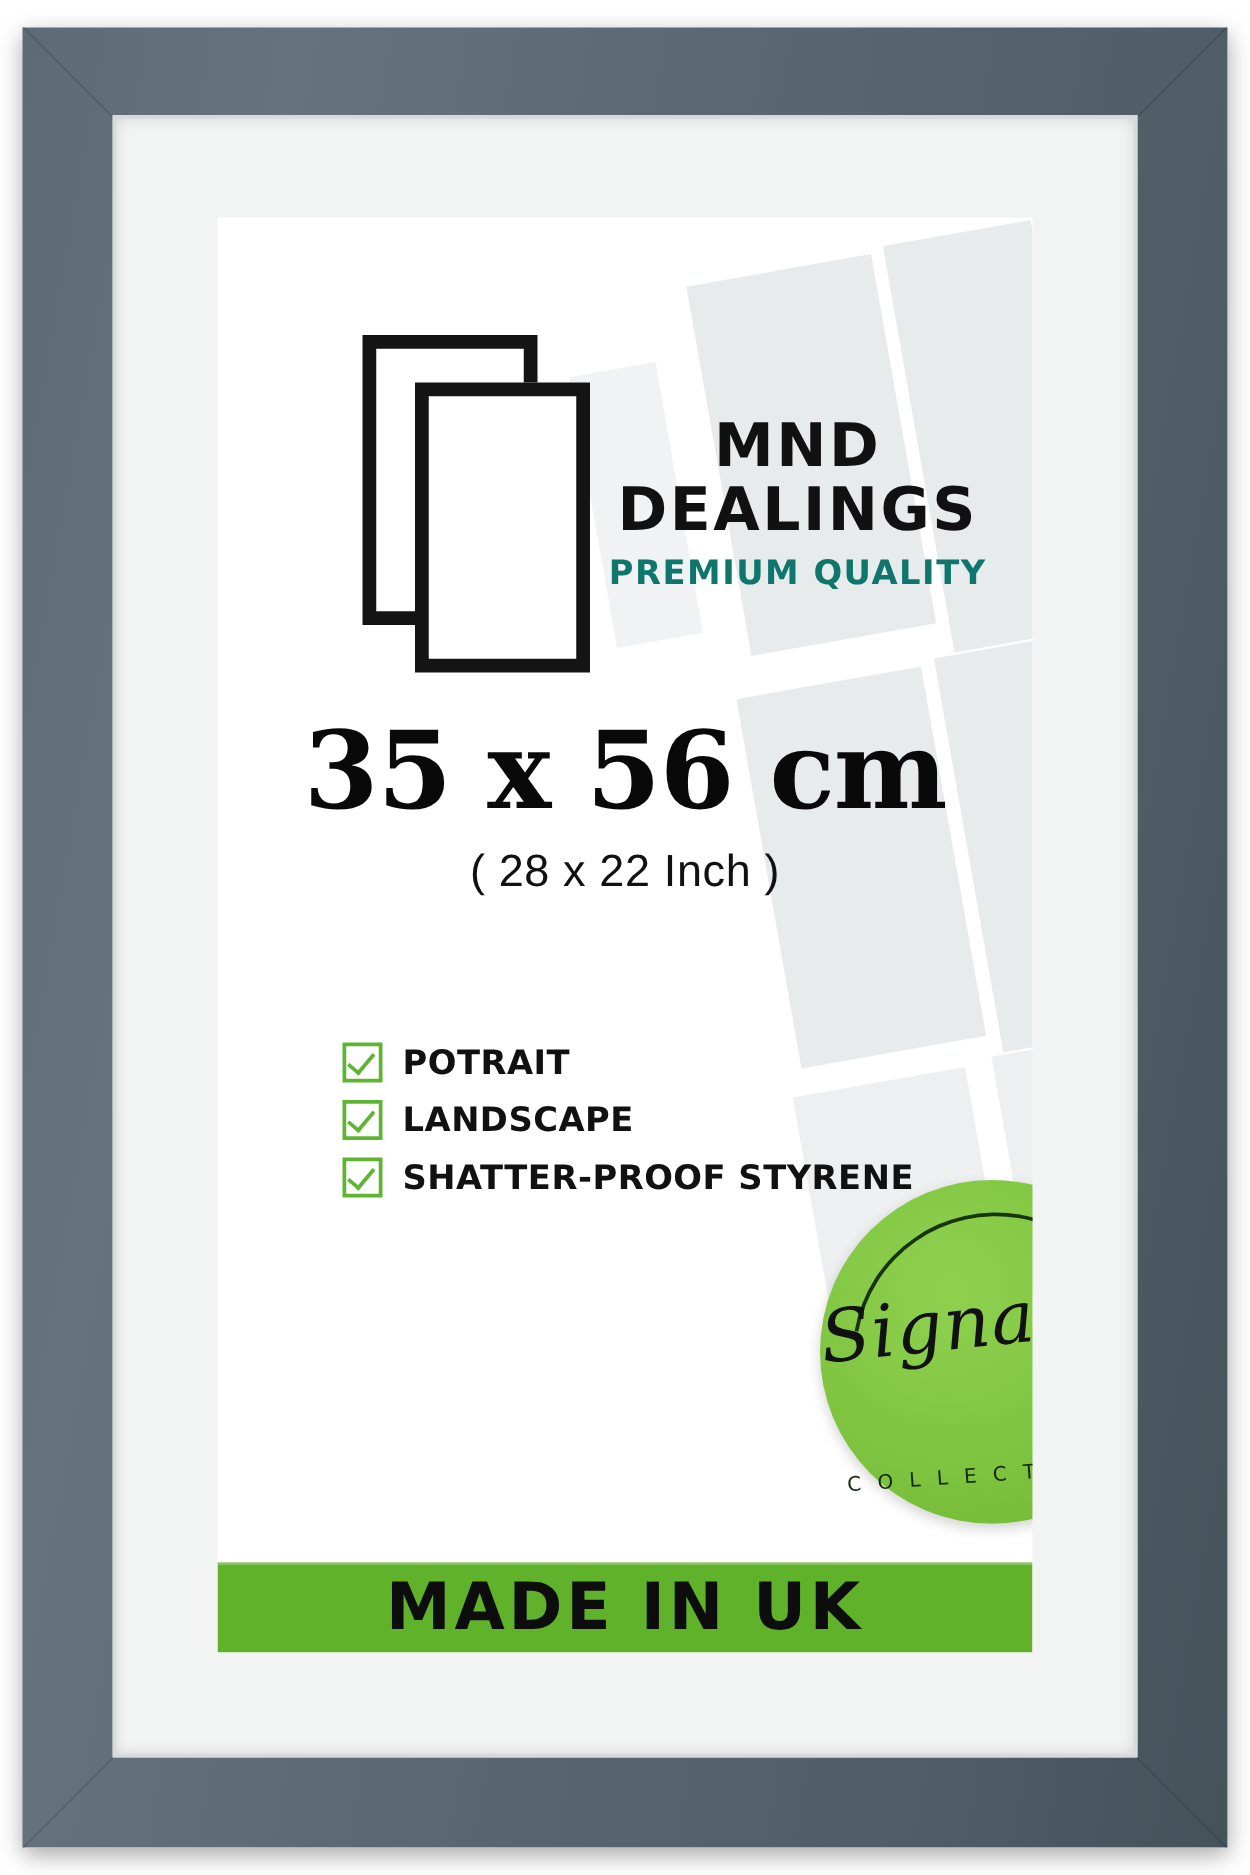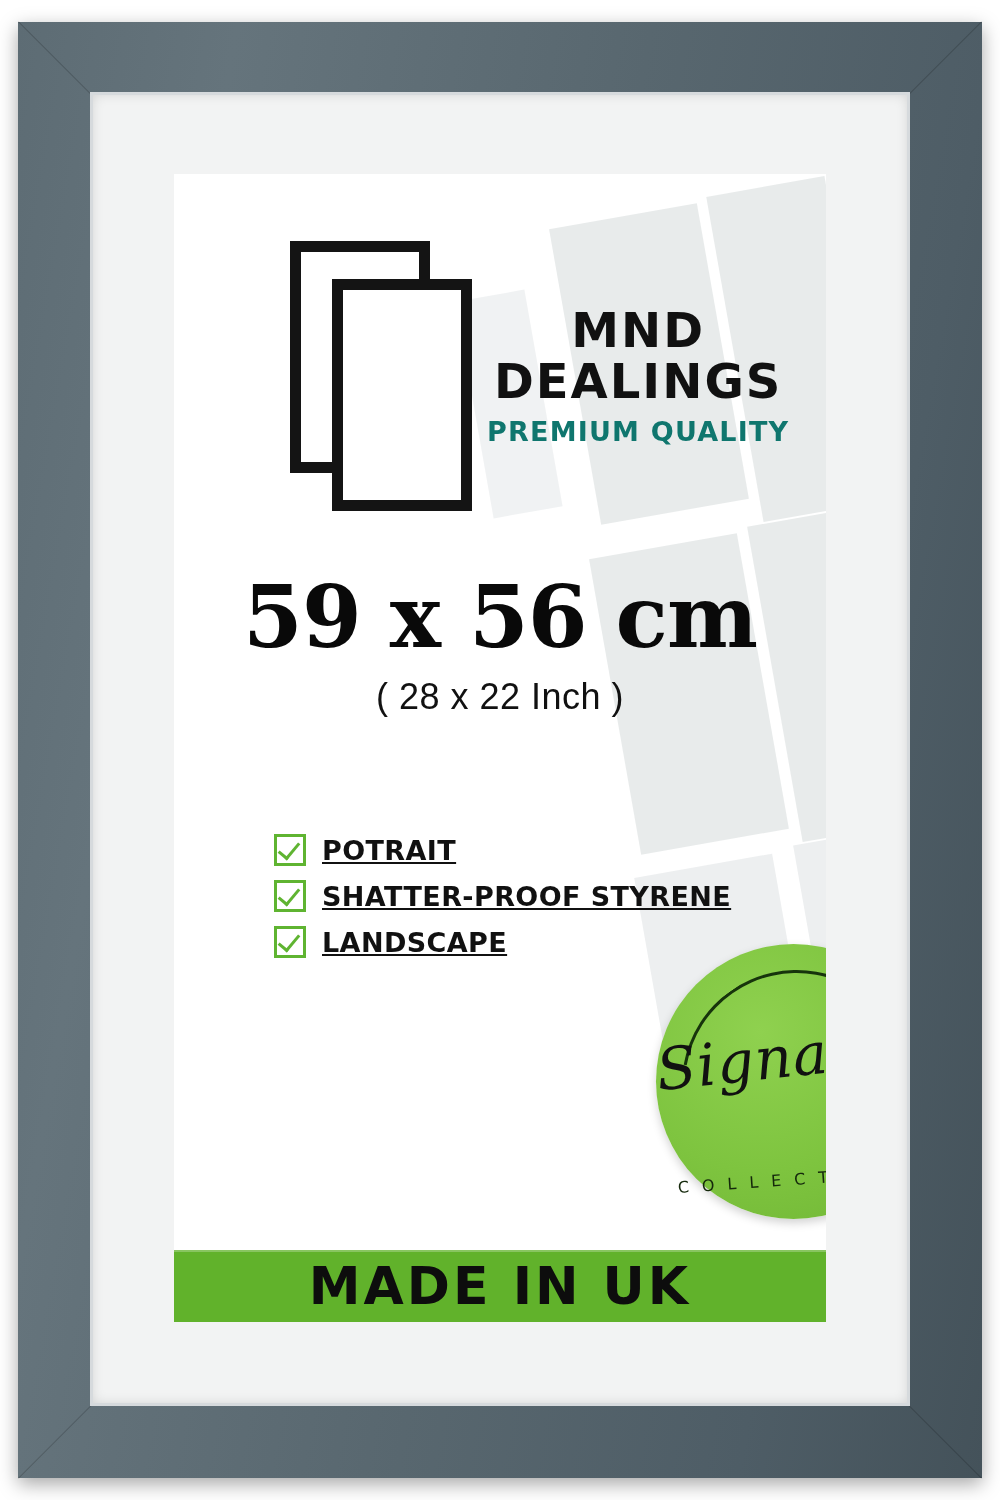--- a/index.html
+++ b/index.html
@@ -76,21 +76,21 @@
   .r3 { left: 440px; top: 370px; width: 150px; height: 300px; }
   .r4 { left: 600px; top: 340px; width: 120px; height: 320px; }
   .r5 { left: 480px; top: 690px; width: 140px; height: 240px; background: rgba(232,235,236,0.8); }
   .r6 { left: 640px; top: 660px; width: 110px; height: 250px; background: rgba(232,235,236,0.8); }
   .r7 { left: 300px; top: 120px; width: 70px;  height: 220px; background: rgba(235,238,239,0.75); }
 
   
   .logo-block {
     position: absolute;
     left: 116px;
-    top: 67px;
+    top: 94px;
     display: flex;
     align-items: center;
     justify-content: space-between;
   }
   .logo-mark {
     position: relative;
     width: 160px;
     height: 270px;
   }
   .logo-mark .sq {
@@ -175,21 +175,20 @@
     border-width: 0 3.5px 3.5px 0;
     transform: rotate(40deg);
   }
   .feature-label {
     margin-left: 16px;
     font-family: "DejaVu Sans", sans-serif;
     font-weight: 700;
     font-size: 27px;
     letter-spacing: 0.4px;
     color: #111111;
-    text-decoration: underline;
   }
 
   
   .badge {
     position: absolute;
     left: 482px;
     top: 770px;
     width: 275px;
     height: 275px;
     border-radius: 50%;
@@ -305,36 +304,36 @@
             <span class="sq back"></span>
             <span class="sq front"></span>
           </div>
           <div class="logo-text">
             <div class="brand-name">MND DEALINGS</div>
             <div class="brand-tag">PREMIUM QUALITY</div>
           </div>
         </div>
 
         <div class="size-block">
-          <div class="size-metric">59 x 56 cm</div>
+          <div class="size-metric">35 x 56 cm</div>
           <div class="size-imperial">( 28 x 22 Inch )</div>
         </div>
 
         <div class="features">
           <div class="feature-row">
             <span class="check-box"></span>
             <span class="feature-label">POTRAIT</span>
           </div>
           <div class="feature-row">
             <span class="check-box"></span>
-            <span class="feature-label">SHATTER-PROOF STYRENE</span>
+            <span class="feature-label">LANDSCAPE</span>
           </div>
           <div class="feature-row">
             <span class="check-box"></span>
-            <span class="feature-label">LANDSCAPE</span>
+            <span class="feature-label">SHATTER-PROOF STYRENE</span>
           </div>
         </div>
 
         <div class="badge">
           <span class="arc"></span>
           <div class="script">Signature</div>
           <div class="collection">COLLECTION</div>
         </div>
 
         <div class="note">

